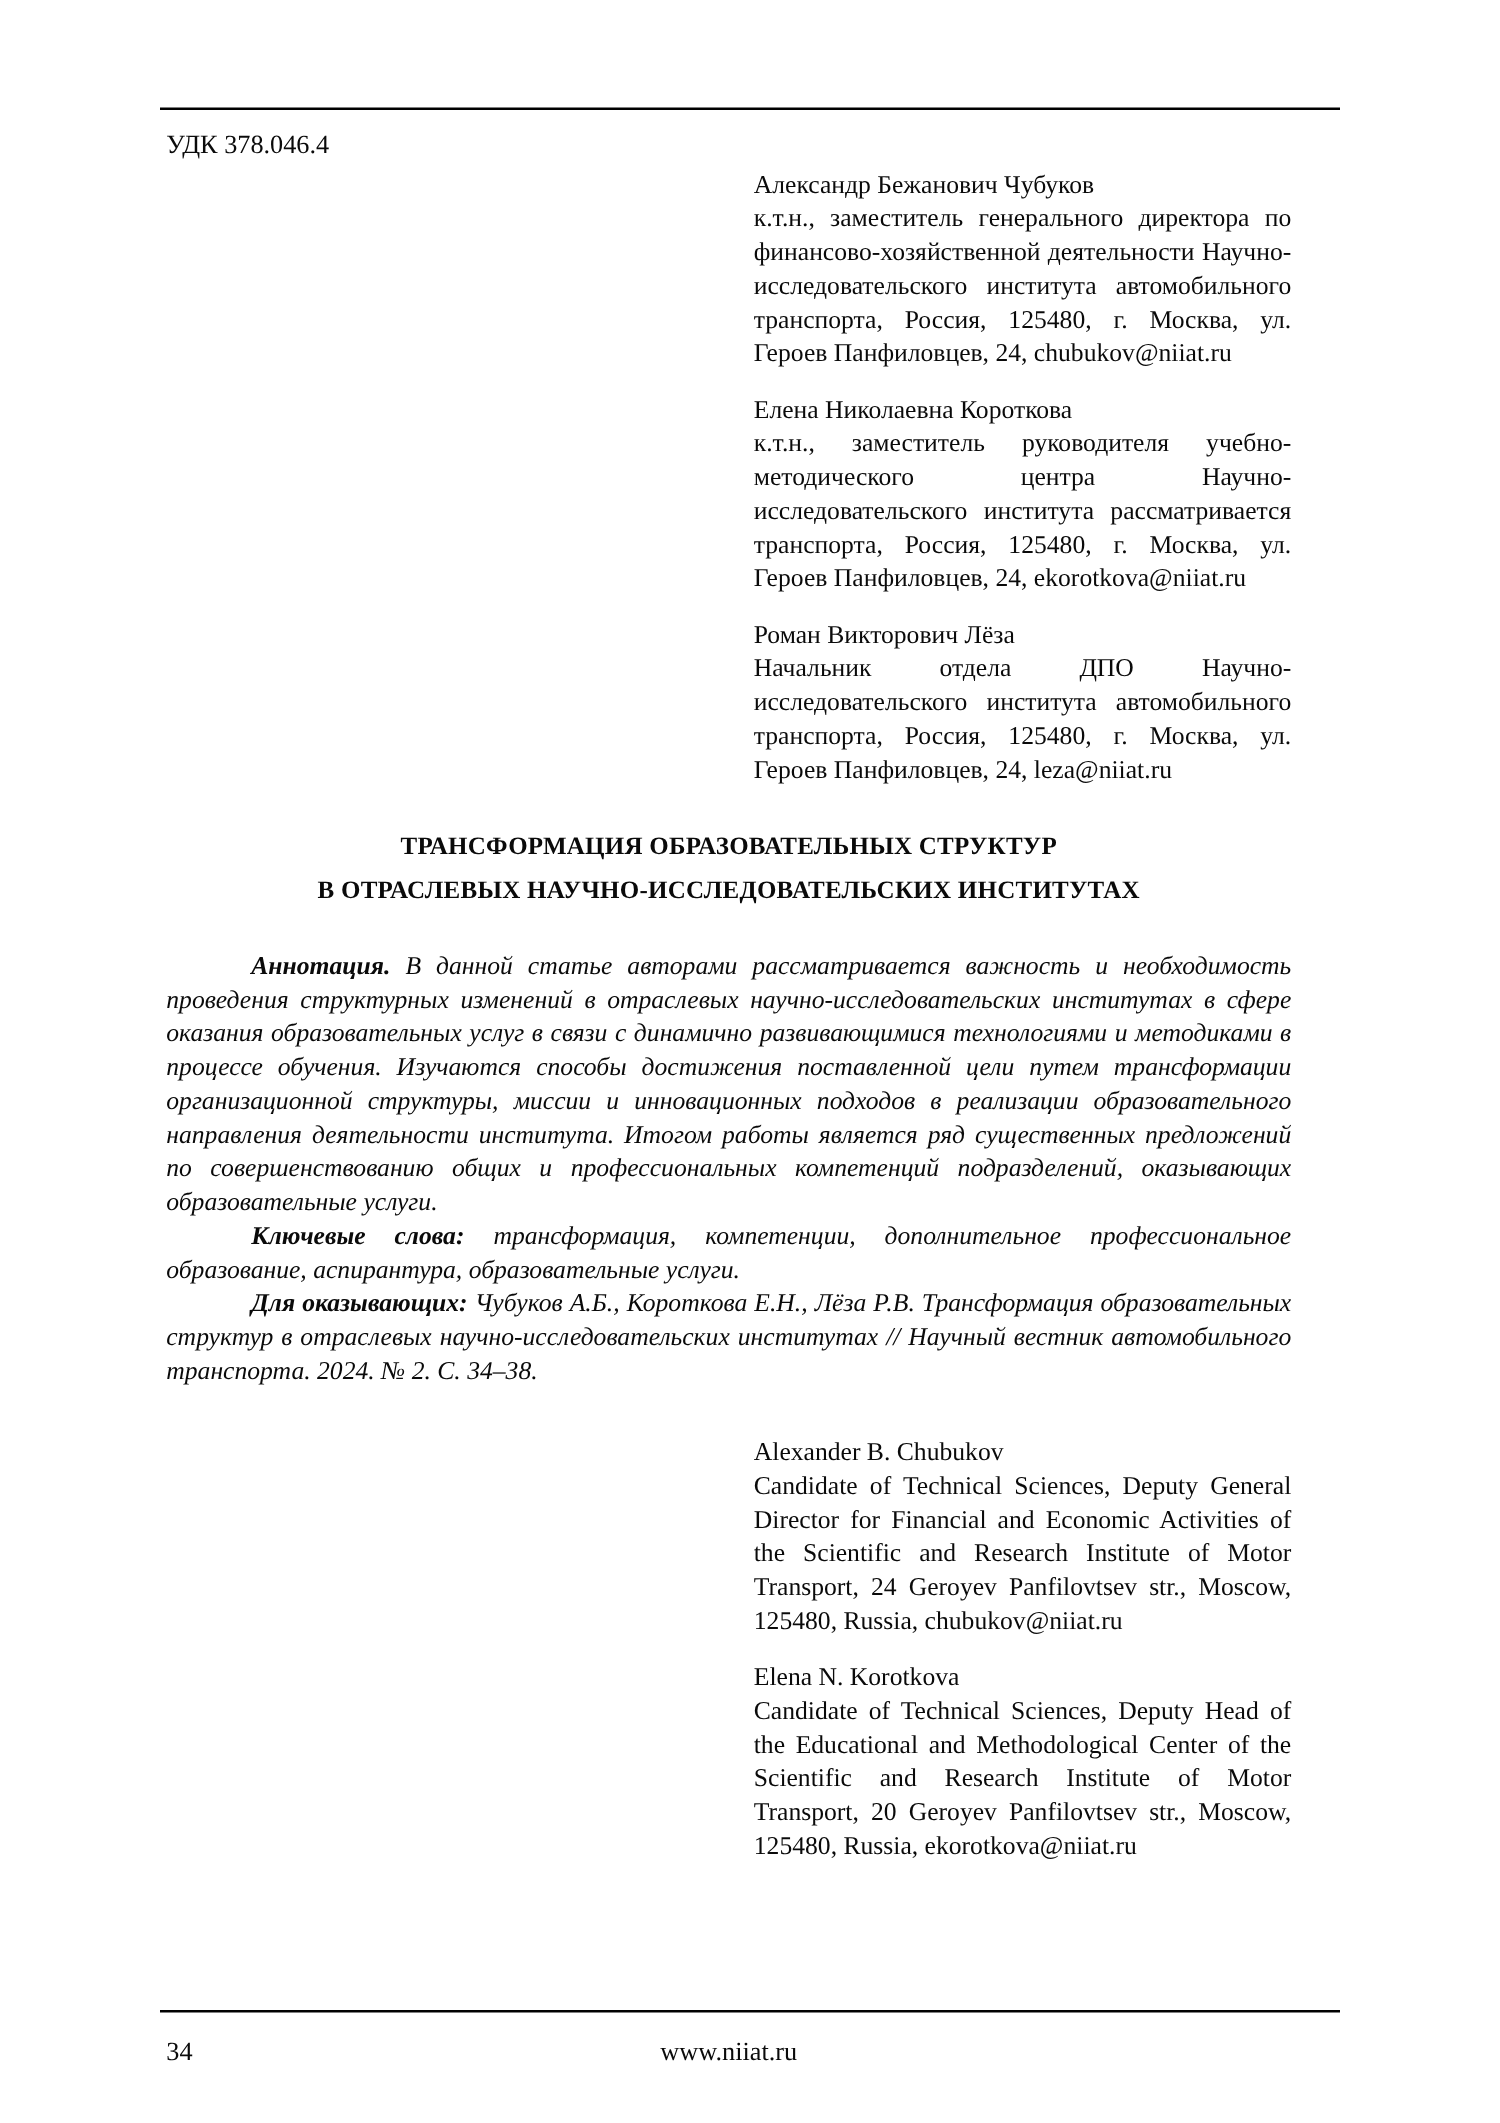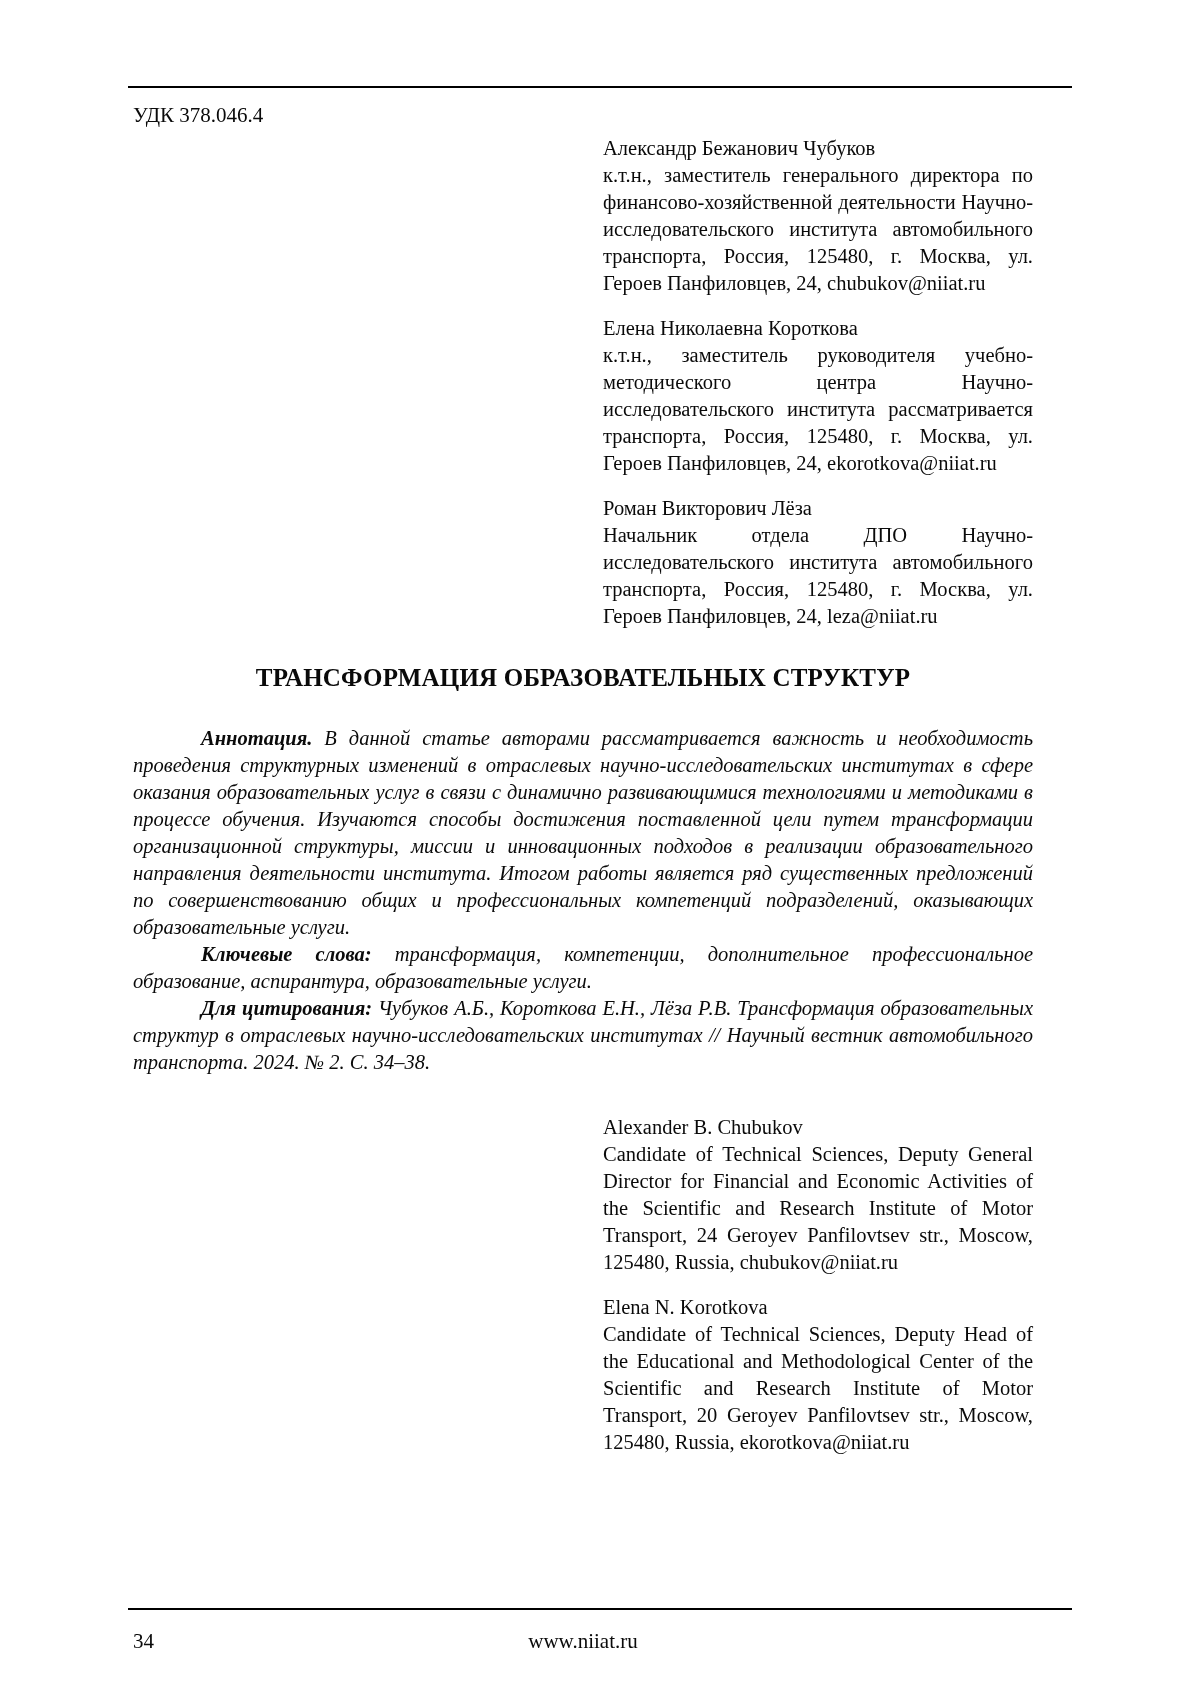--- a/index.html
+++ b/index.html
@@ -48,21 +48,21 @@
   }
   .author-name {
     font-weight: 400;
   }
   .author-bio {
     text-align: justify;
   }
   .paper-title {
     margin: 30px 0 0 0;
     text-align: center;
-    font-size: 25px;
+    font-size: 20px;
     line-height: 35px;
     font-weight: 700;
     letter-spacing: 0.2px;
   }
   .abstract-sec {
     margin-top: 30px;
     font-style: italic;
     font-size: 20.5px;
     line-height: 27px;
     text-align: justify;
@@ -118,26 +118,26 @@
       <div class="author-block">
         <p class="author-name">Елена Николаевна Короткова</p>
         <p class="author-bio">к.т.н., заместитель руководителя учебно-методического центра Научно-исследовательского института рассматривается транспорта, Россия, 125480, г. Москва, ул. Героев Панфиловцев, 24, ekorotkova@niiat.ru</p>
       </div>
       <div class="author-block">
         <p class="author-name">Роман Викторович Лёза</p>
         <p class="author-bio">Начальник отдела ДПО Научно-исследовательского института автомобильного транспорта, Россия, 125480, г. Москва, ул. Героев Панфиловцев, 24, leza@niiat.ru</p>
       </div>
     </div>
 
-    <h1 class="paper-title"><span>ТРАНСФОРМАЦИЯ ОБРАЗОВАТЕЛЬНЫХ СТРУКТУР</span><br></h1>
+    <h1 class="paper-title"><span>ТРАНСФОРМАЦИЯ ОБРАЗОВАТЕЛЬНЫХ СТРУКТУР</span><br><span>В ОТРАСЛЕВЫХ НАУЧНО-ИССЛЕДОВАТЕЛЬСКИХ ИНСТИТУТАХ</span></h1>
 
     <div class="abstract-sec">
       <p><span class="lbl">Аннотация.</span> <span>В данной статье авторами рассматривается важность и необходимость проведения структурных изменений в отраслевых научно-исследовательских институтах в сфере оказания образовательных услуг в связи с динамично развивающимися технологиями и методиками в процессе обучения. Изучаются способы достижения поставленной цели путем трансформации организационной структуры, миссии и инновационных подходов в реализации образовательного направления деятельности института. Итогом работы является ряд существенных предложений по совершенствованию общих и профессиональных компетенций подразделений, оказывающих образовательные услуги.</span></p>
       <p><span class="lbl">Ключевые слова:</span> <span>трансформация, компетенции, дополнительное профессиональное образование, аспирантура, образовательные услуги.</span></p>
-      <p><span class="lbl">Для цитирования:</span> <span>Чубуков А.Б., Короткова Е.Н., Лёза Р.В. Трансформация образовательных структур в отраслевых научно-исследовательских институтах // Научный вестник автомобильного транспорта. 2024. № 2. С. 34–38.</span></p>
+      <p><span class="lbl">Для оказывающих:</span> <span>Чубуков А.Б., Короткова Е.Н., Лёза Р.В. Трансформация образовательных структур в отраслевых научно-исследовательских институтах // Научный вестник автомобильного транспорта. 2024. № 2. С. 34–38.</span></p>
     </div>
 
     <div class="right-col authors-en">
       <div class="author-block">
         <p class="author-name">Alexander B. Chubukov</p>
         <p class="author-bio">Candidate of Technical Sciences, Deputy General Director for Financial and Economic Activities of the Scientific and Research Institute of Motor Transport, 24 Geroyev Panfilovtsev str., Moscow, 125480, Russia, chubukov@niiat.ru</p>
       </div>
       <div class="author-block">
         <p class="author-name">Elena N. Korotkova</p>
         <p class="author-bio">Candidate of Technical Sciences, Deputy Head of the Educational and Methodological Center of the Scientific and Research Institute of Motor Transport, 20 Geroyev Panfilovtsev str., Moscow, 125480, Russia, ekorotkova@niiat.ru</p>

